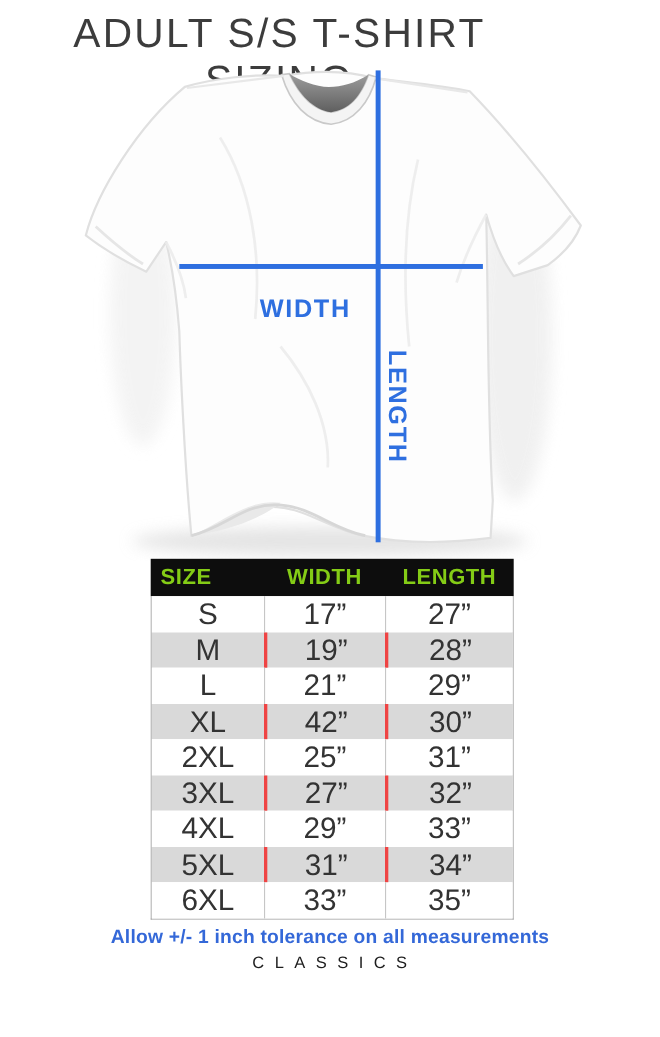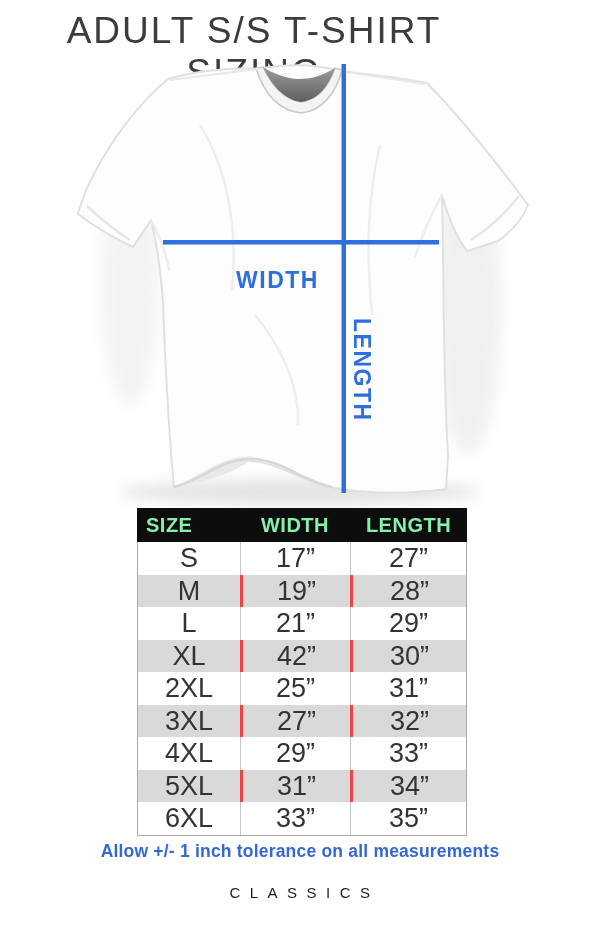--- a/index.html
+++ b/index.html
@@ -27,21 +27,21 @@
   .length-label{
     left:348px;top:263px;height:95px;
     writing-mode:vertical-rl;
   }
   .size-table{
     position:absolute;left:137px;top:508px;width:330px;
   }
   .thead{
     display:grid;grid-template-columns:103px 110px 117px;
     background:#0d0d0d;height:34px;align-items:center;
-    color:#86efac;font-weight:bold;font-size:20px;letter-spacing:0.5px;
+    color:#84cc16;font-weight:bold;font-size:20px;letter-spacing:0.5px;
   }
   .thead .h-size{padding-left:9px;text-align:left;}
   .thead .h-mid,.thead .h-right{text-align:center;}
   .tbody{border:1px solid #aaaaaa;border-top:none;box-sizing:border-box;}
   .trow{
     display:grid;grid-template-columns:102px 110px 116px;
     height:32.5px;align-items:center;
   }
   .trow.odd{background:#ffffff;}
   .trow.even{background:#d9d9d9;}
@@ -59,21 +59,21 @@
   .brand{
     position:absolute;top:866px;left:0;width:600px;text-align:center;
     color:#141414;
   }
   .brand-line1{
     font-size:29px;font-weight:800;letter-spacing:0.5px;
     text-shadow:0.6px 0 0 currentColor,-0.6px 0 0 currentColor;
   }
   .brand-line2{
     font-size:15px;font-weight:400;letter-spacing:9.5px;
-    margin-top:18px;padding-left:9px;color:#1d1d1d;
+    margin-top:1px;padding-left:9px;color:#1d1d1d;
   }
 </style>
 </head>
 <body>
 
 <div class="page-title">ADULT S/S T-SHIRT SIZING</div>
 
 <div class="stage">
   <svg viewBox="0 0 600 455">
     <defs>

